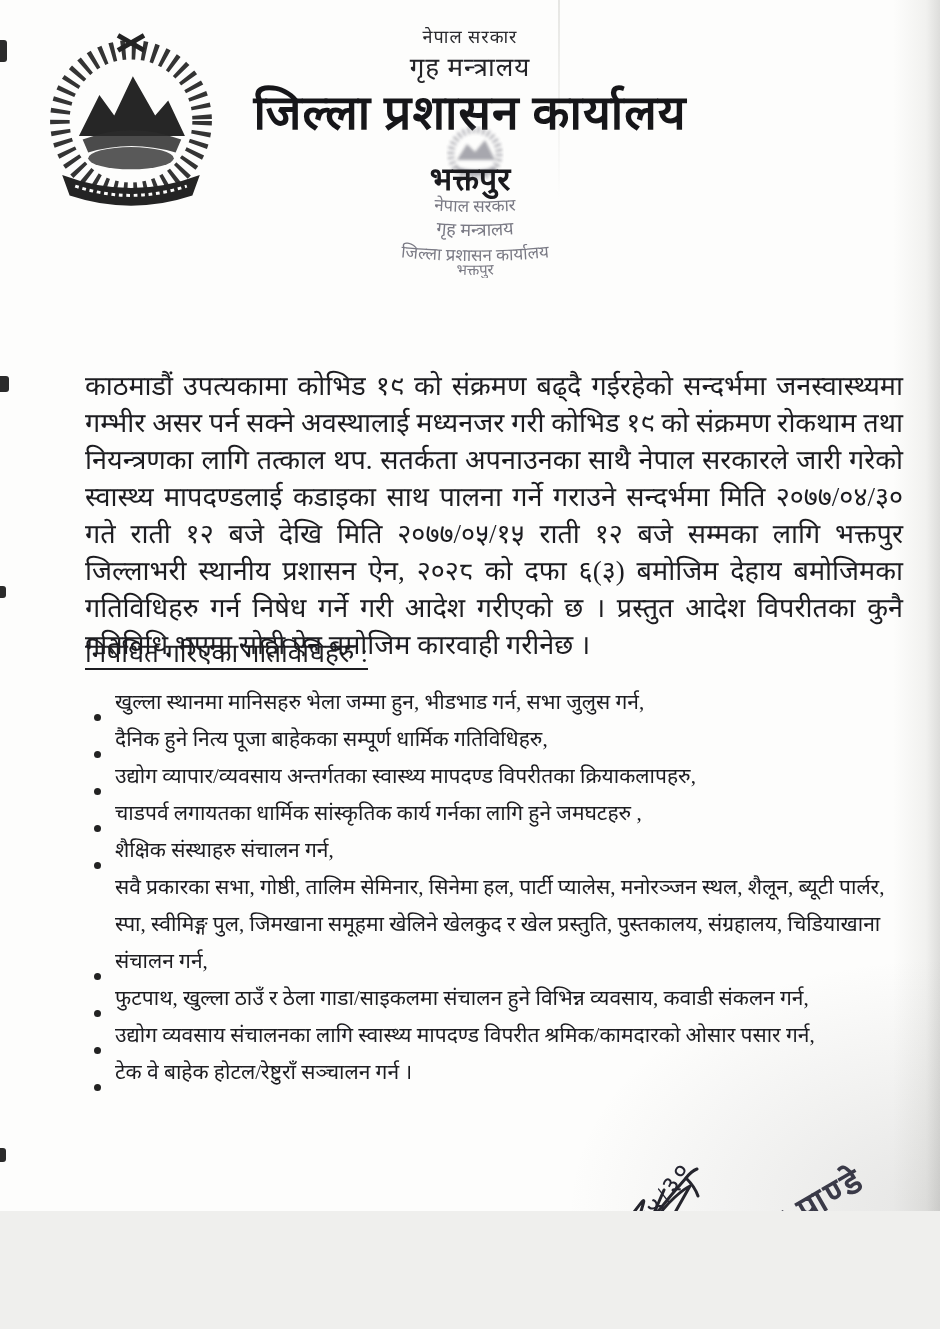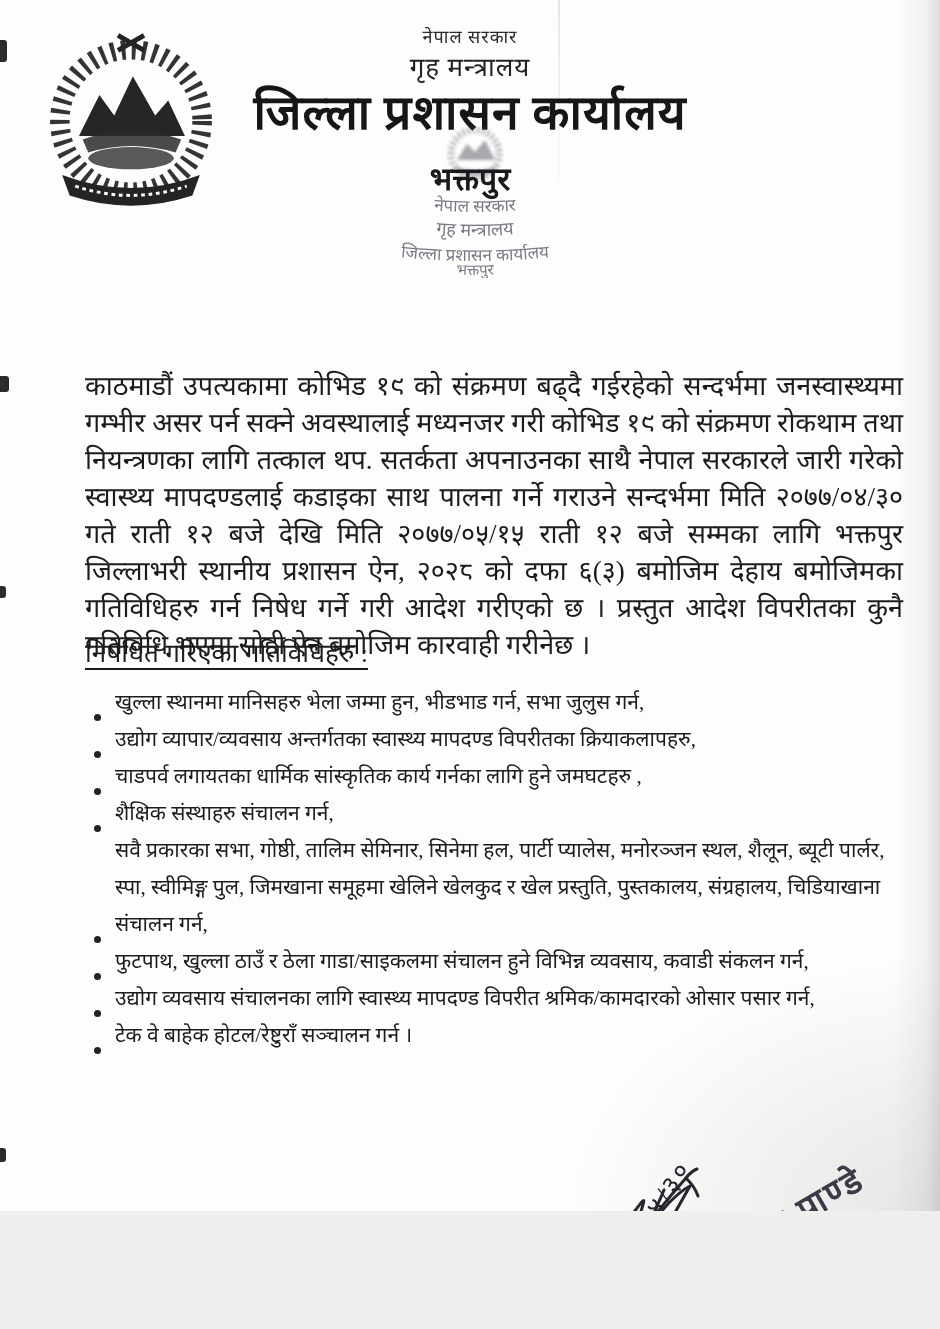--- a/index.html
+++ b/index.html
@@ -137,20 +137,24 @@
 
   <div class="abs list-heading">निषेधित गरिएका गतिविधिहरु :</div>
 
   <ul class="abs prohibited">
     <li>
         <span class="dot"></span>
         <span class="btext">खुल्ला स्थानमा मानिसहरु भेला जम्मा हुन, भीडभाड गर्न, सभा जुलुस गर्न,</span>
       </li>
     <li>
         <span class="dot"></span>
+        <span class="btext">दैनिक हुने नित्य पूजा बाहेकका सम्पूर्ण धार्मिक गतिविधिहरु,</span>
+      </li>
+    <li>
+        <span class="dot"></span>
         <span class="btext">उद्योग व्यापार/व्यवसाय अन्तर्गतका स्वास्थ्य मापदण्ड विपरीतका क्रियाकलापहरु,</span>
       </li>
     <li>
         <span class="dot"></span>
         <span class="btext">चाडपर्व लगायतका धार्मिक सांस्कृतिक कार्य गर्नका लागि हुने जमघटहरु ,</span>
       </li>
     <li>
         <span class="dot"></span>
         <span class="btext">शैक्षिक संस्थाहरु संचालन गर्न,</span>
       </li>

